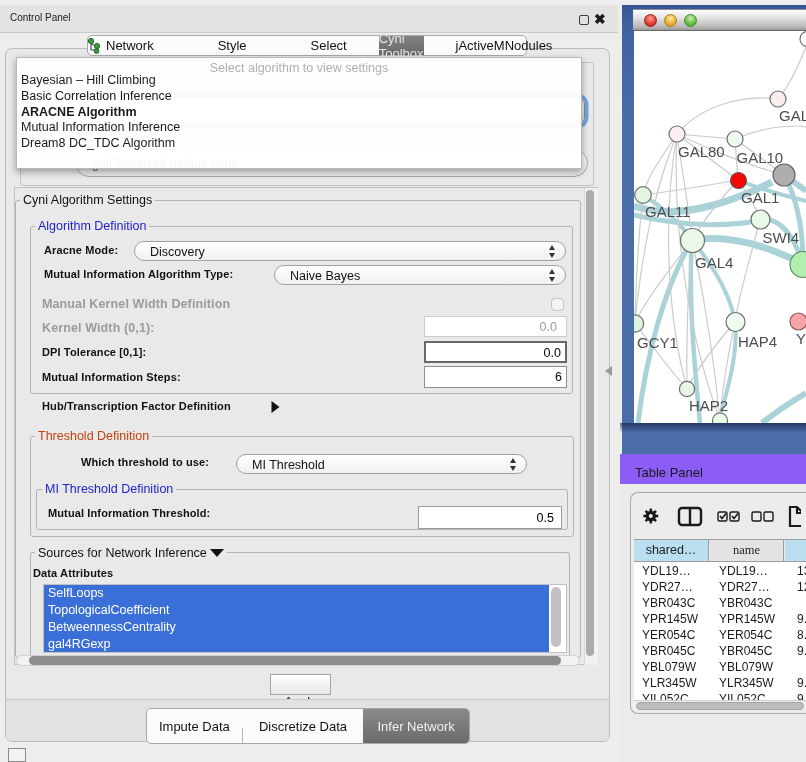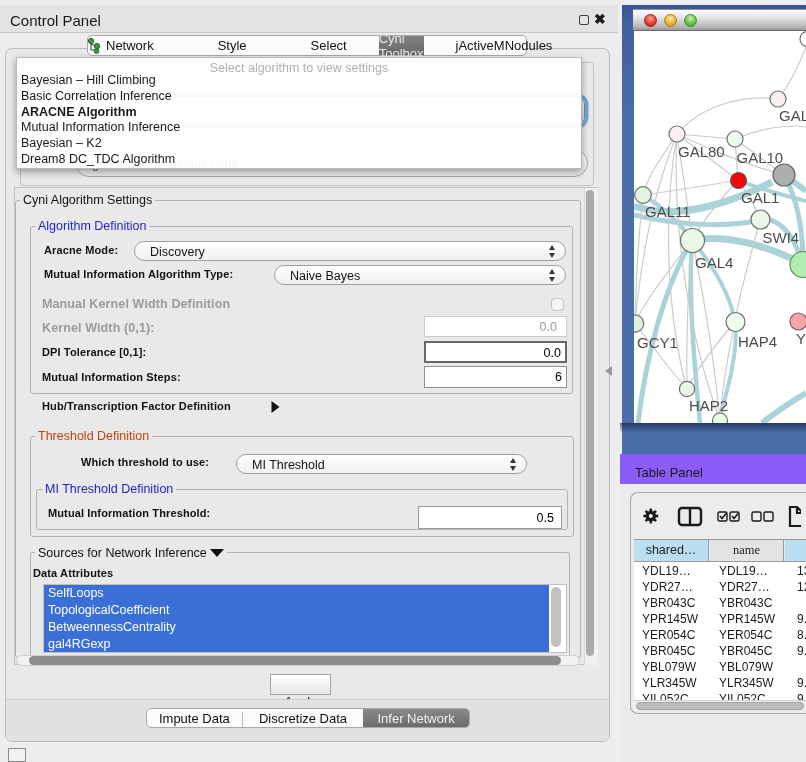--- a/index.html
+++ b/index.html
@@ -1,21 +1,21 @@
 <!DOCTYPE html>
 <html><head>
 <meta charset="utf-8">
 <style>
 * { margin:0; padding:0; box-sizing:border-box; }
 html,body { width:806px; height:762px; overflow:hidden; }
 body { font-family:"Liberation Sans", sans-serif; background:#ededed; position:relative; }
 .abs { position:absolute; }
 
 #titlebar { left:0; top:5; width:618px; height:28px; background:#e3e3e3; border-bottom:1px solid #c9c9c9; }
-#titletext { left:10px; top:12px; font-size:15px; color:#1a1a1a;text-align:center; }
+#titletext { left:10px; top:12px; font-size:10px; color:#1a1a1a;text-align:center; }
 #floatbtn { left:579px; top:15px; width:10px; height:10px; border:1.5px solid #3c3c3c; border-radius:2px; }
 #closebtn { left:594px; top:11px; font-size:14px; font-weight:bold; color:#1a1a1a; }
 #outerpanel { left:5px; top:48px; width:605px; height:694px; background:#e9e9e9; border:1px solid #bcbcbc; border-radius:7px; }
 
 #tabbar { left:87px; top:35px; width:440px; height:21px; background:#fbfbfb; border:1px solid #a8a8a8; border-radius:5px; display:flex; align-items:center; font-size:13px; color:#111;gap:32px; }
 .tabsep { width:1px; height:15px; background:#b5b5b5; }
 .tabseg { height:100%; display:flex; align-items:center; justify-content:center; }
 #tabsel { background:linear-gradient(#828282,#686868); color:#e6e6e6; }
 
 #ghostlabel { left:28px; top:82px; font-size:12.5px; color:#8a8a8a; }
@@ -37,21 +37,21 @@
 .combo .ct { position:absolute; left:15px; top:3px; }
 .spin { position:absolute; right:9px; top:2px; width:8px; height:15px; }
 .field { position:absolute; background:#fff; font-size:12.5px; text-align:right; }
 
 #datalist { left:43px; top:584px; width:524px; height:69px; background:#fff; border:1px solid #c0c0c0; overflow:hidden; }
 .lrow { width:505px; height:17px; background:#3b6fd8; color:#fff; font-size:12.5px; padding:1px 0 0 4px; }
 #listthumb { left:551px; top:587px; width:10px; height:60px; background:#c2c2c2; border-radius:5px; }
 
 #applybtn { left:270px; top:674px; width:61px; height:20px; background:linear-gradient(#ffffff,#e6e6e6); border:1px solid #a5a5a5; border-radius:0; font-size:13px; color:#111; text-align:center; padding-top:19px; }
 #botline { left:6px; top:699px; width:603px; height:42px; background:#e2e2e0; border-top:1px solid #cbcbcb; border-radius:0 0 6px 6px; }
-#botbar { left:146px; top:708px; width:324px; height:20px; background:#fbfbfb; border:1px solid #a8a8a8; border-radius:5px; display:flex; align-items:flex-end; font-size:13px; color:#111; }
+#botbar { left:146px; top:708px; width:324px; height:36px; background:#fbfbfb; border:1px solid #a8a8a8; border-radius:5px; display:flex; align-items:flex-end; font-size:13px; color:#111; }
 #botsel { background:linear-gradient(#8a8a8a,#6b6b6b); color:#f0f0f0; border-radius:0 4px 4px 0; }
 #cornerbtn { left:8px; top:748px; width:18px; height:14px; background:#f2f2f2; border:1.5px solid #8a8a8a; }
 
 #popup { left:16px; top:57px; width:566px; height:112px; background:rgba(255,255,255,0.95); border:1px solid #b9b9b9; box-shadow:0 3px 7px rgba(0,0,0,0.35); font-size:12.5px; color:#1a1a1a; }
 #popup .head { text-align:center; color:#b0b0b0; padding-top:3px; height:15px; }
 #popup .it { padding-left:4px; height:15.8px; }
 
 #blue { left:622px; top:0px; width:184px; height:454px; background:linear-gradient(#31508f 0%, #40619f 5%, #4a6da8 28%, #4a6da8 100%); }
 #graytop { left:622px; top:0px; width:184px; height:5px; background:#ededed; }
 #nettitle { left:633px; top:9px; width:173px; height:22px; background:linear-gradient(#fefefe,#e3e3e3 40%,#b9b9b9 82%,#9a9a9a); border-top:1px solid #909090; border-bottom:1px solid #6a6a6a; }
@@ -186,21 +186,20 @@
   <div class="tabseg" id="botsel" style="width:106px;">Infer Network</div>
 </div>
 <div class="abs" id="cornerbtn"></div>
 
 <div class="abs" id="popup">
   <div class="head">Select algorithm to view settings</div>
   <div class="it">Bayesian – Hill Climbing</div>
   <div class="it">Basic Correlation Inference</div>
   <div class="it" style="font-weight:bold;">ARACNE Algorithm</div>
   <div class="it">Mutual Information Inference</div>
-  <div class="it">Bayesian – K2</div>
   <div class="it">Dream8 DC_TDC Algorithm</div>
 </div>
 
 <div class="abs" id="blue"></div>
 <div class="abs" id="graytop"></div>
 <div class="abs" id="nettitle"></div>
 <div class="light" style="left:644px;background:radial-gradient(circle at 50% 30%,#ff9d96,#e0443a 55%,#b01408);border:0.5px solid #9a2018;"></div>
 <div class="light" style="left:664px;background:radial-gradient(circle at 50% 30%,#ffe9a8,#ecb235 55%,#c98e0e);border:0.5px solid #a87d14;"></div>
 <div class="light" style="left:684px;background:radial-gradient(circle at 50% 30%,#c8f0b0,#6fc14a 55%,#3f9f22);border:0.5px solid #3d8f28;"></div>
 <div class="abs" id="canvas"></div>

